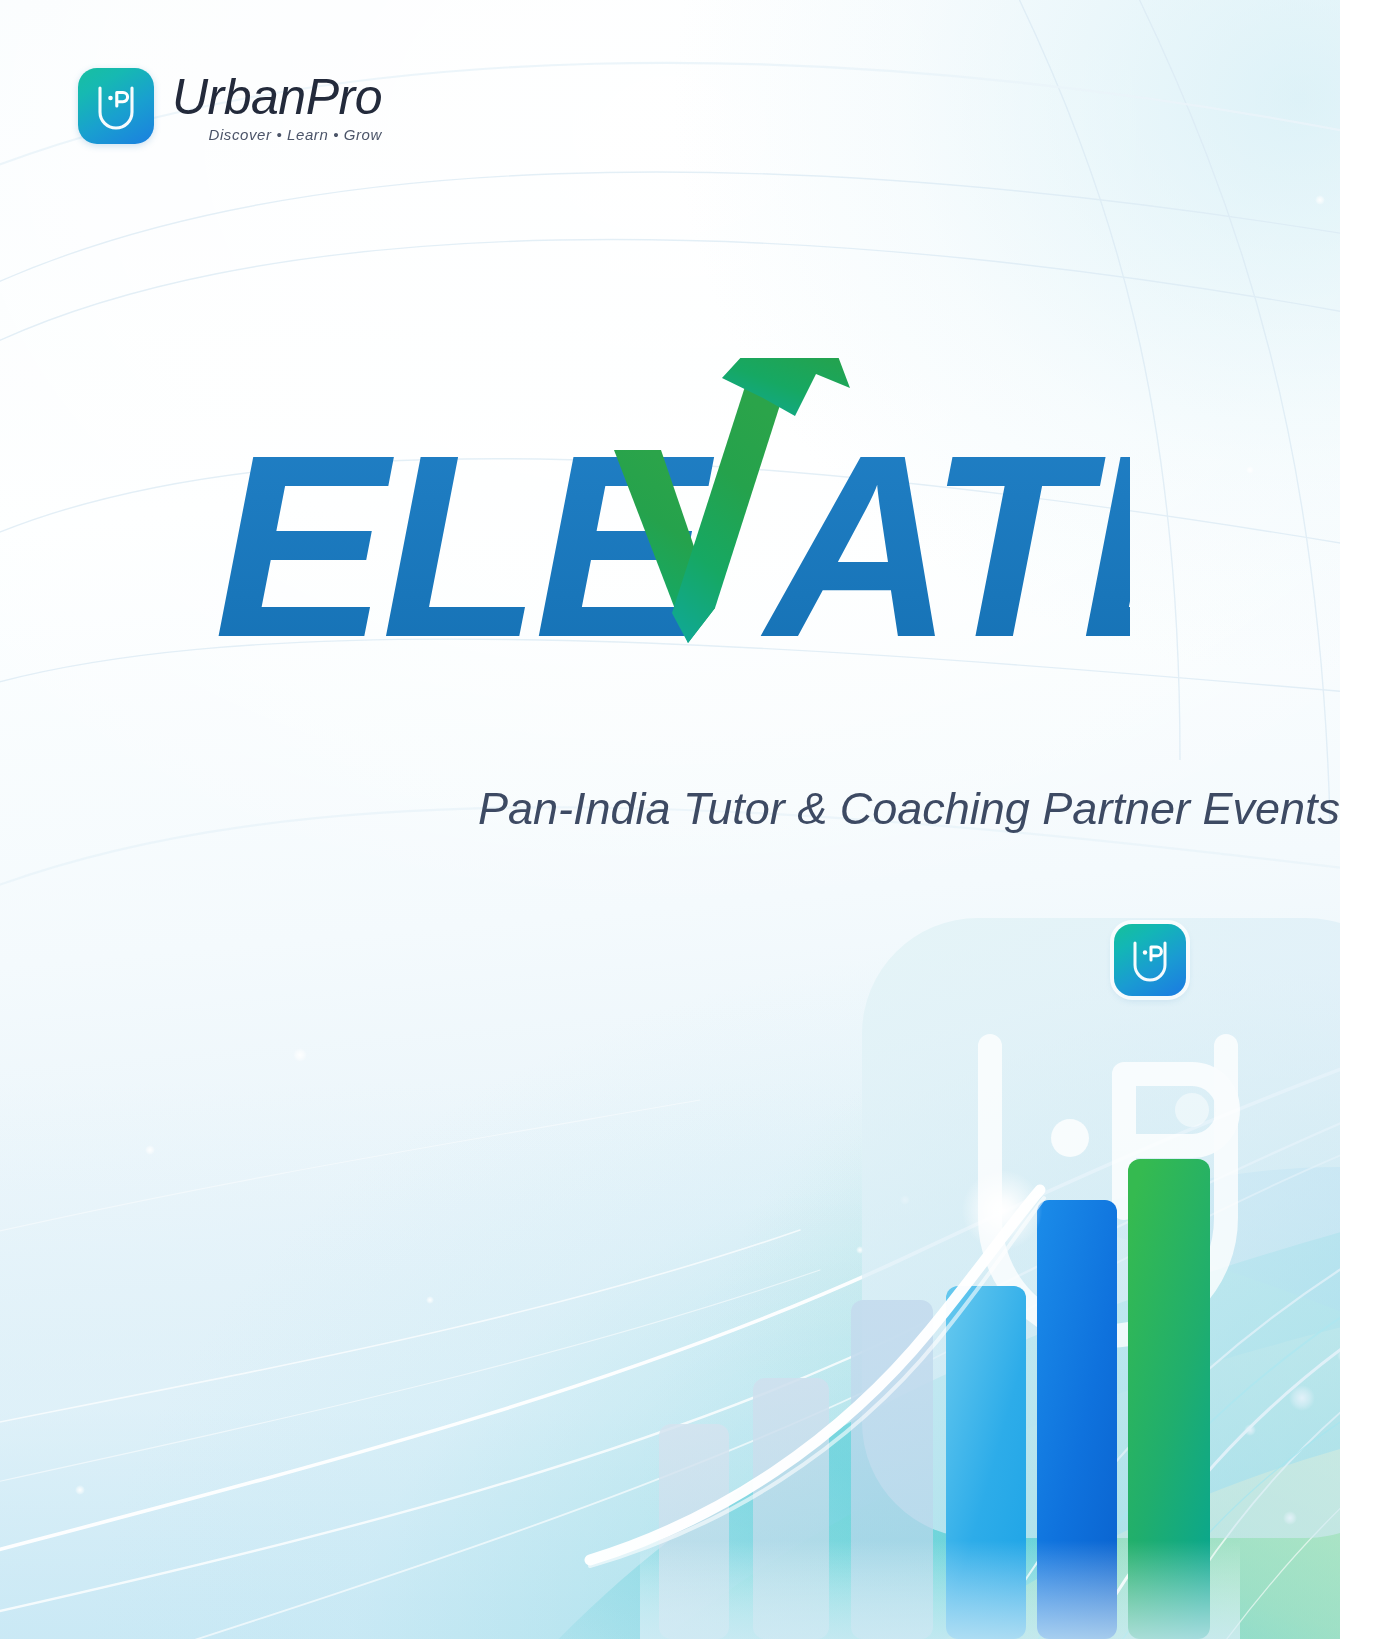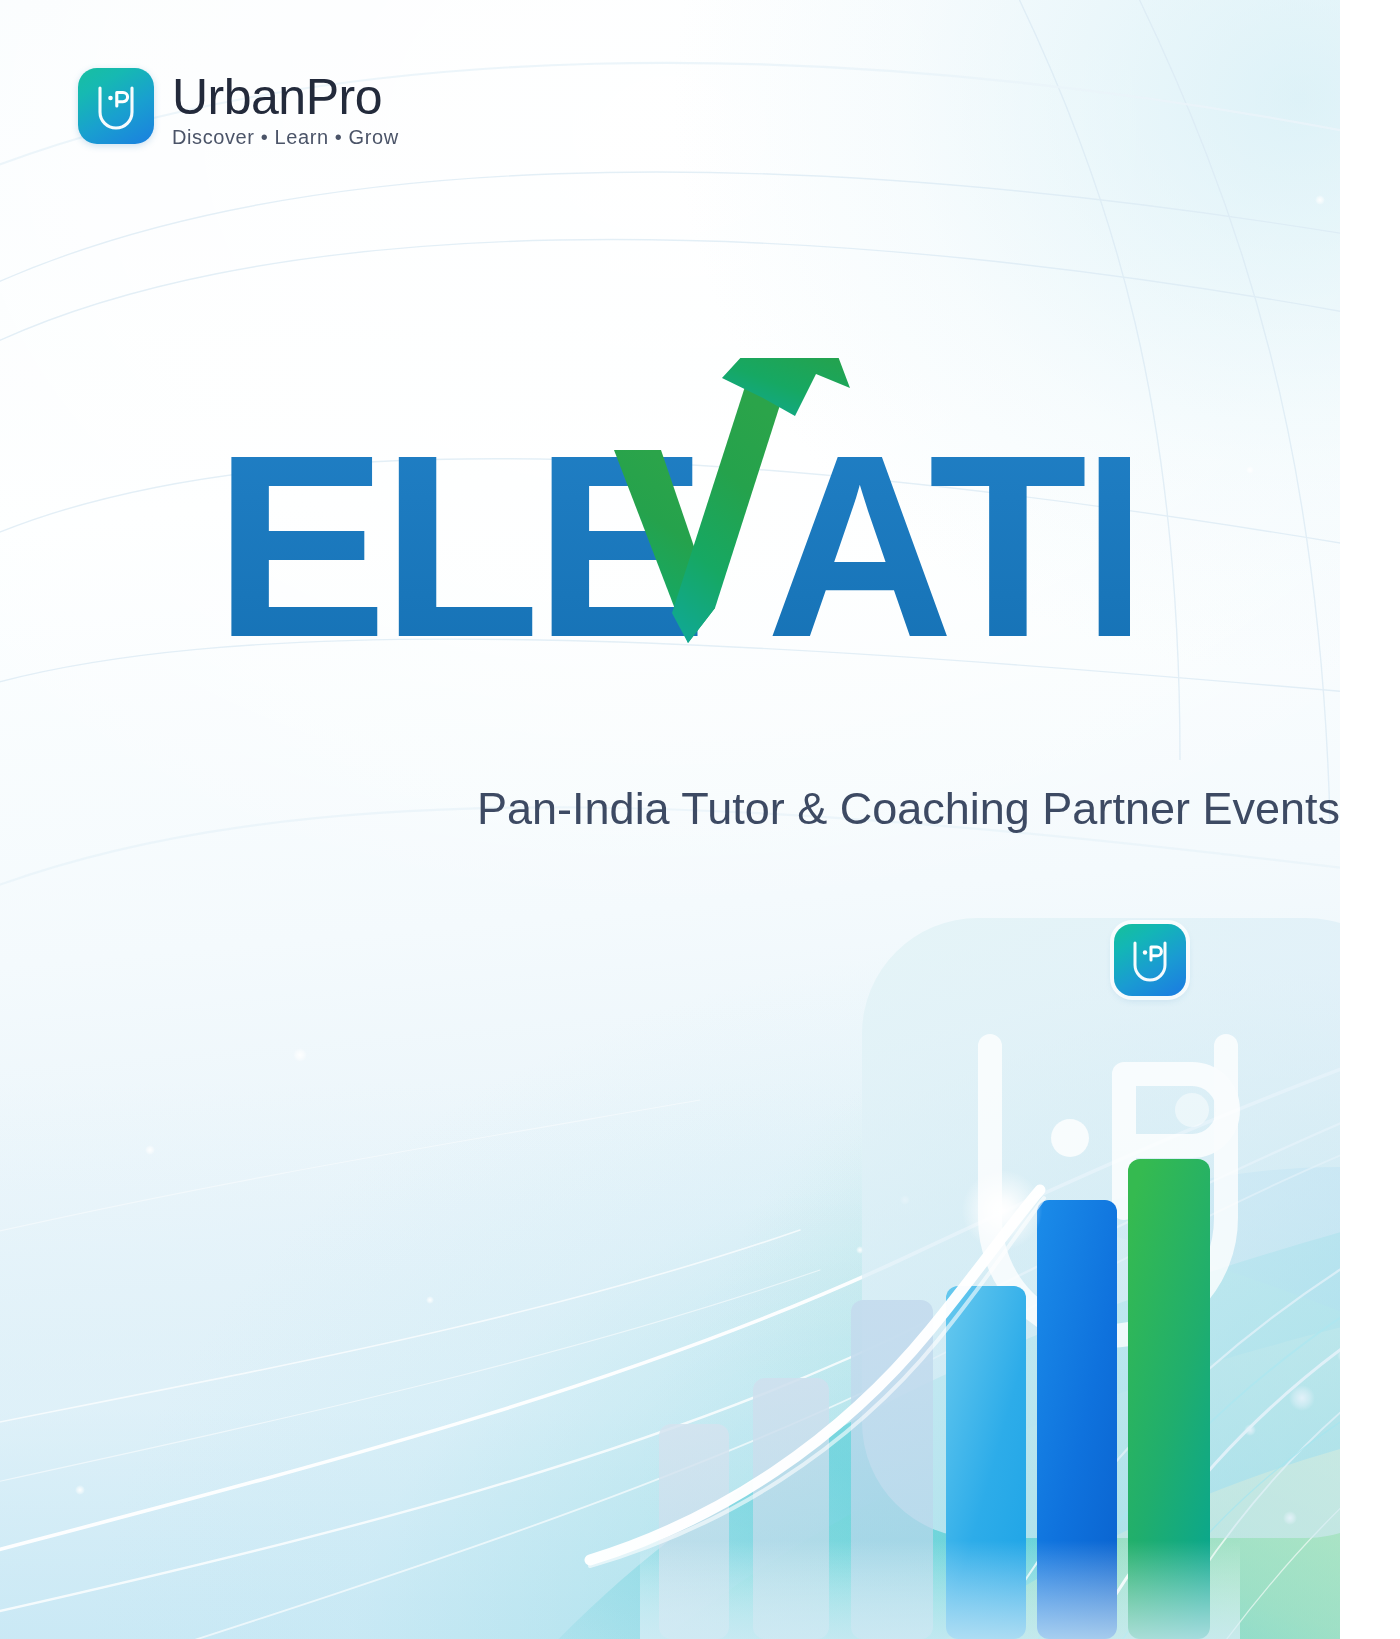--- a/index.html
+++ b/index.html
@@ -10,20 +10,21 @@
     overflow:hidden;
   }
 
   .poster {
     position:relative;
     width:1340px;
     height:1639px;
     overflow:hidden;
     background:
       radial-gradient(120% 70% at 18% 12%, #ffffff 0%, #fbfdfe 38%, #f2f8fc 70%, #e9f3fa 100%);
+    font-style: italic;
   }
 
   
   .bg-layer { position:absolute; inset:0; pointer-events:none; }
 
   .bg-topwash {
     background:
       radial-gradient(95% 60% at 50% 8%, rgba(255,255,255,0.96) 0%, rgba(255,255,255,0.7) 45%, rgba(255,255,255,0) 80%),
       linear-gradient(175deg, #f6fbfd 0%, #fdffff 30%, #f4fafd 55%, #e3f1f8 80%, #d6ecf5 100%);
   }
@@ -56,21 +57,21 @@
     position:relative; flex:0 0 auto;
   }
   .logo-mark svg { position:absolute; inset:0; }
   .logo-words { padding-top:4px; }
   .logo-name {
     font-size:50px; line-height:1.0; letter-spacing:-0.5px;
     color:#232a3b; font-weight:400;
   }
   .logo-tag {
     margin-top:4px; text-align:right;
-    font-size:20px; letter-spacing:0.6px; color:#4b5468; font-weight:400;
+    font-size:15px; letter-spacing:0.6px; color:#4b5468; font-weight:400;
   }
 
   
   .headline-wrap {
     position:absolute; left:0; right:0; top:358px;
   }
   .elevate-svg { display:block; margin:0 auto; }
 
   .years {
     position:absolute; left:0; right:0; top:648px;

